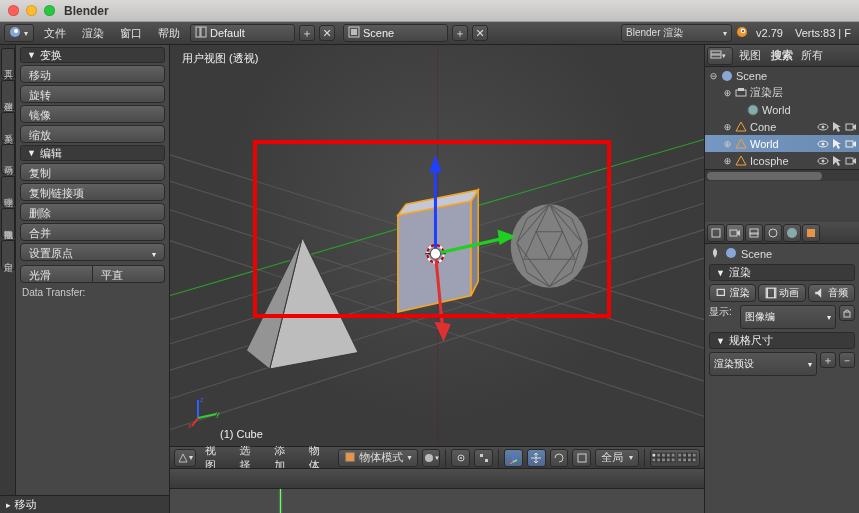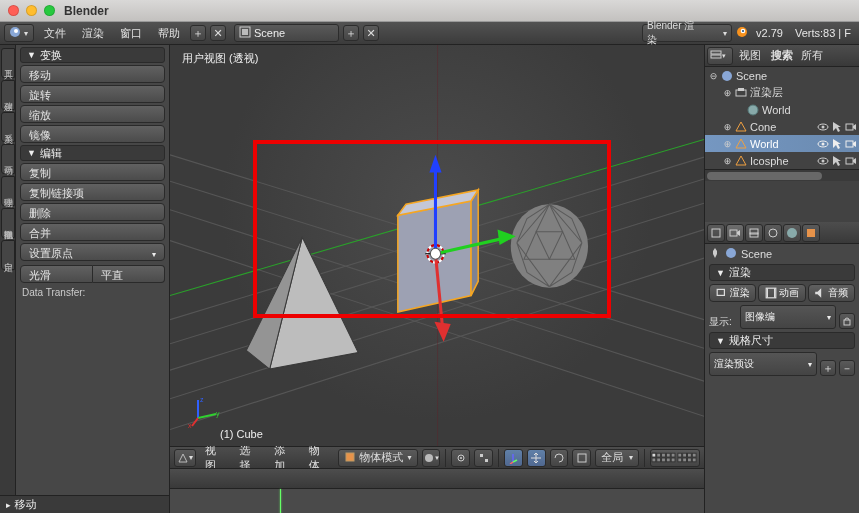--- a/index.html
+++ b/index.html
@@ -268,21 +268,21 @@
     }
     .panel-hdr2 .tri{font-size:9px;}
     .rend-btns { display:flex; gap:2px; margin-bottom:3px;}
     .rend-btns .rb {
       flex:1; height:18px;
       background:linear-gradient(#5f5f5f,#484848);
       border:1px solid #2a2a2a; border-radius:4px;
       display:flex; align-items:center; justify-content:center; gap:2px;
       font-size:10px; color:#f0f0f0;
     }
-    .field-row { display:flex; align-items:flex-end; gap:3px; margin-bottom:3px;}
+    .field-row { display:flex; align-items:flex-start; gap:3px; margin-bottom:3px;}
     .field-row .lbl{ color:#ddd; font-size:10px; width:28px;}
     .dd {
        flex:1; height:24px;
        background:linear-gradient(#555,#444);
        border:1px solid #2a2a2a; border-radius:3px;
        display:flex; align-items:center; padding:0 4px; font-size:10px;
        color:#eee;
     }
     .dd .arrow{margin-left:auto;font-size:8px;}
     .sqbtn { width:16px; height:16px; background:linear-gradient(#5a5a5a,#454545); border:1px solid #2a2a2a; border-radius:3px; display:flex;align-items:center;justify-content:center;}
@@ -310,35 +310,42 @@
         </svg>
     </span>
     <span style="font-size:8px;">▾</span>
   </div>
 
   <span class="mb-item">文件</span>
   <span class="mb-item">渲染</span>
   <span class="mb-item">窗口</span>
   <span class="mb-item">帮助</span>
 
+  <div class="mb-dropdown">
+    <span><svg viewBox="0 0 12 12">
+          <rect x="1" y="1" width="4" height="10" fill="none" stroke="#ccc"></rect>
+          <rect x="6" y="1" width="5" height="10" fill="none" stroke="#ccc"></rect>
+        </svg></span>
+    <input value="Default" style="">
+  </div>
   <div class="mb-smallbtn">＋</div>
   <div class="mb-smallbtn">✕</div>
 
   <div class="mb-dropdown" style="margin-left:4px;">
     <span><svg viewBox="0 0 12 12">
           <rect x="1" y="1" width="10" height="10" fill="none" stroke="#ccc"></rect>
           <rect x="3" y="3" width="6" height="6" fill="#bbb"></rect>
         </svg></span>
     <input value="Scene" style="">
   </div>
   <div class="mb-smallbtn">＋</div>
   <div class="mb-smallbtn">✕</div>
 
   <div class="mb-right">
-    <div class="mb-dropdown" style="width:90px;gap:24px;">
+    <div class="mb-dropdown" style="width:111px;gap:24px;">
       <span style="font-size:10px;">Blender 渲染</span>
       <span style="font-size:8px;margin-left:auto;">▾</span>
     </div>
     <span><svg viewBox="0 0 12 12">
           <circle cx="6" cy="6" r="5" fill="#f7921e"></circle>
           <circle cx="7" cy="5" r="2.3" fill="#fff"></circle>
           <circle cx="7" cy="5" r="1.1" fill="#265787"></circle>
         </svg></span>
     <span class="plain">v2.79</span>
     <span class="plain">Verts:83 | F</span>
@@ -358,22 +365,22 @@
       <div class="vtab">自定</div>
     </div>
 
     <div class="toolshelf-body">
       <div class="panel-hdr">
           <span class="tri">▼</span>
           <span>变换</span>
         </div>
       <span class="btn">移动</span>
       <span class="btn">旋转</span>
+      <span class="btn">镜像</span>
       <span class="btn">缩放</span>
-      <span class="btn">镜像</span>
 
       <div class="panel-hdr">
           <span class="tri">▼</span>
           <span>编辑</span>
         </div>
       <span class="btn">复制</span>
       <span class="btn">复制链接项</span>
       <span class="btn">删除</span>
       <span class="btn">合并</span>
       <span class="btn btn-dd">设置原点</span>

